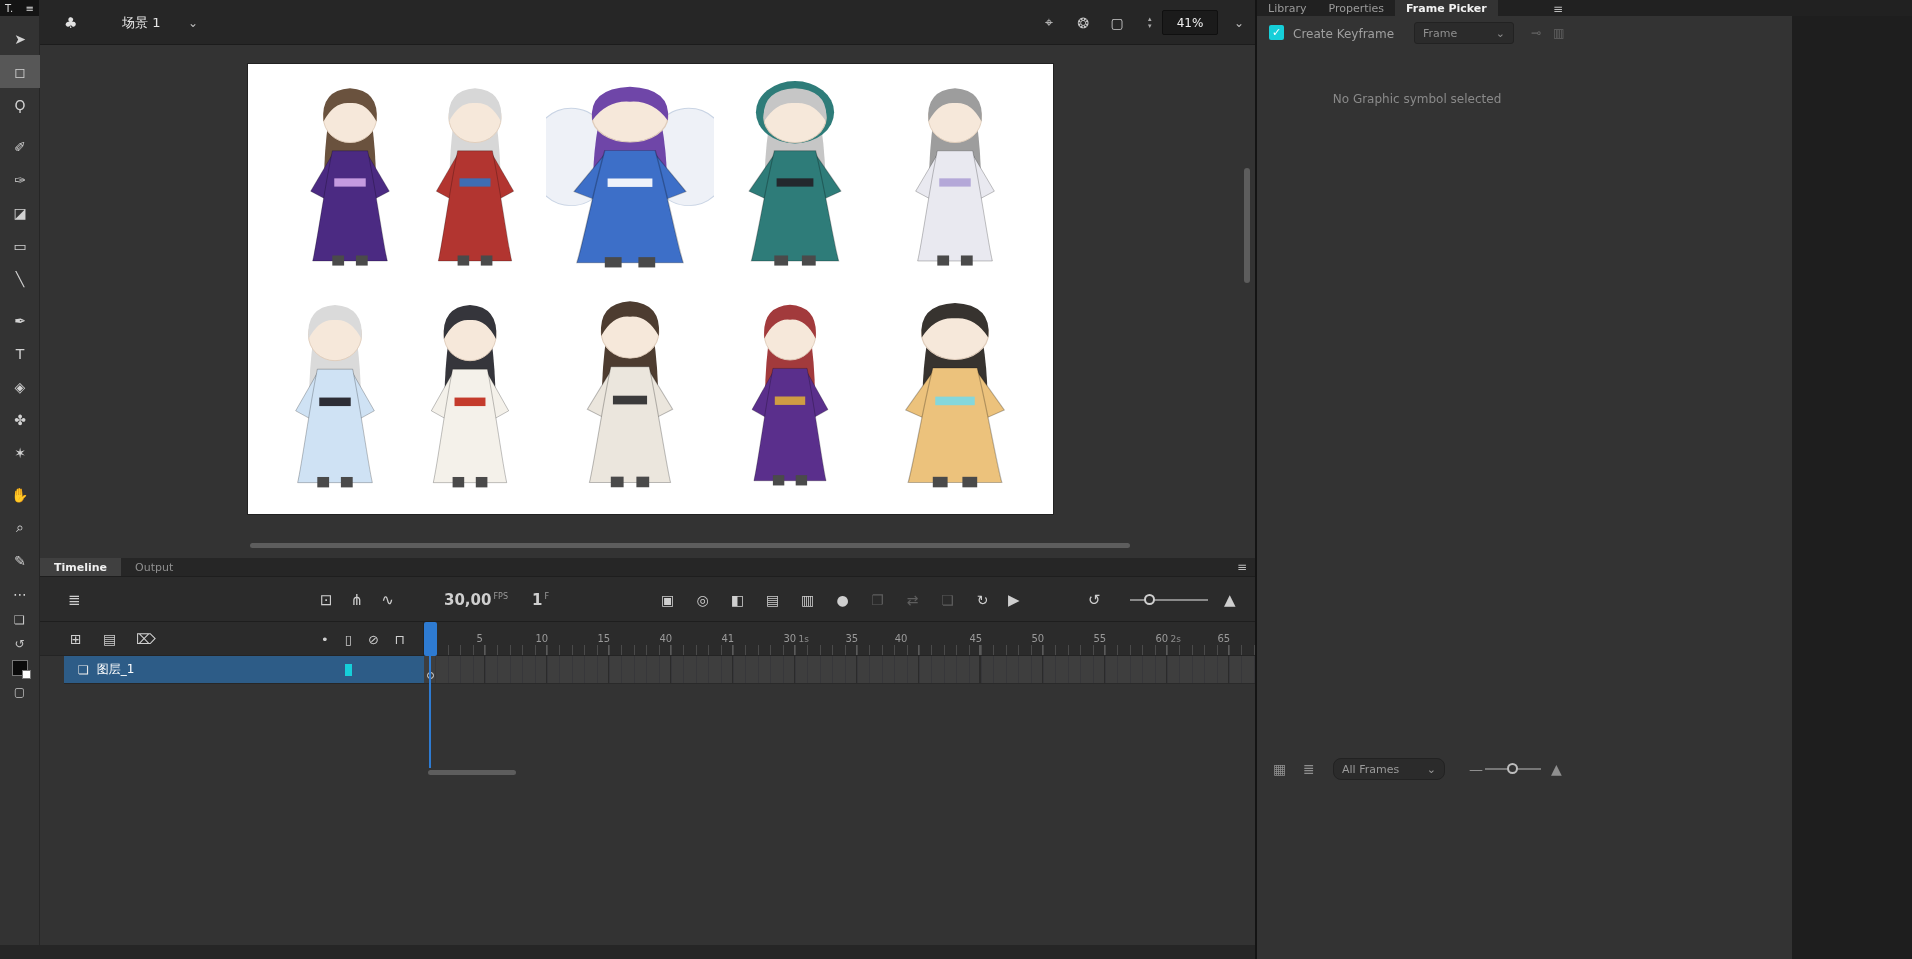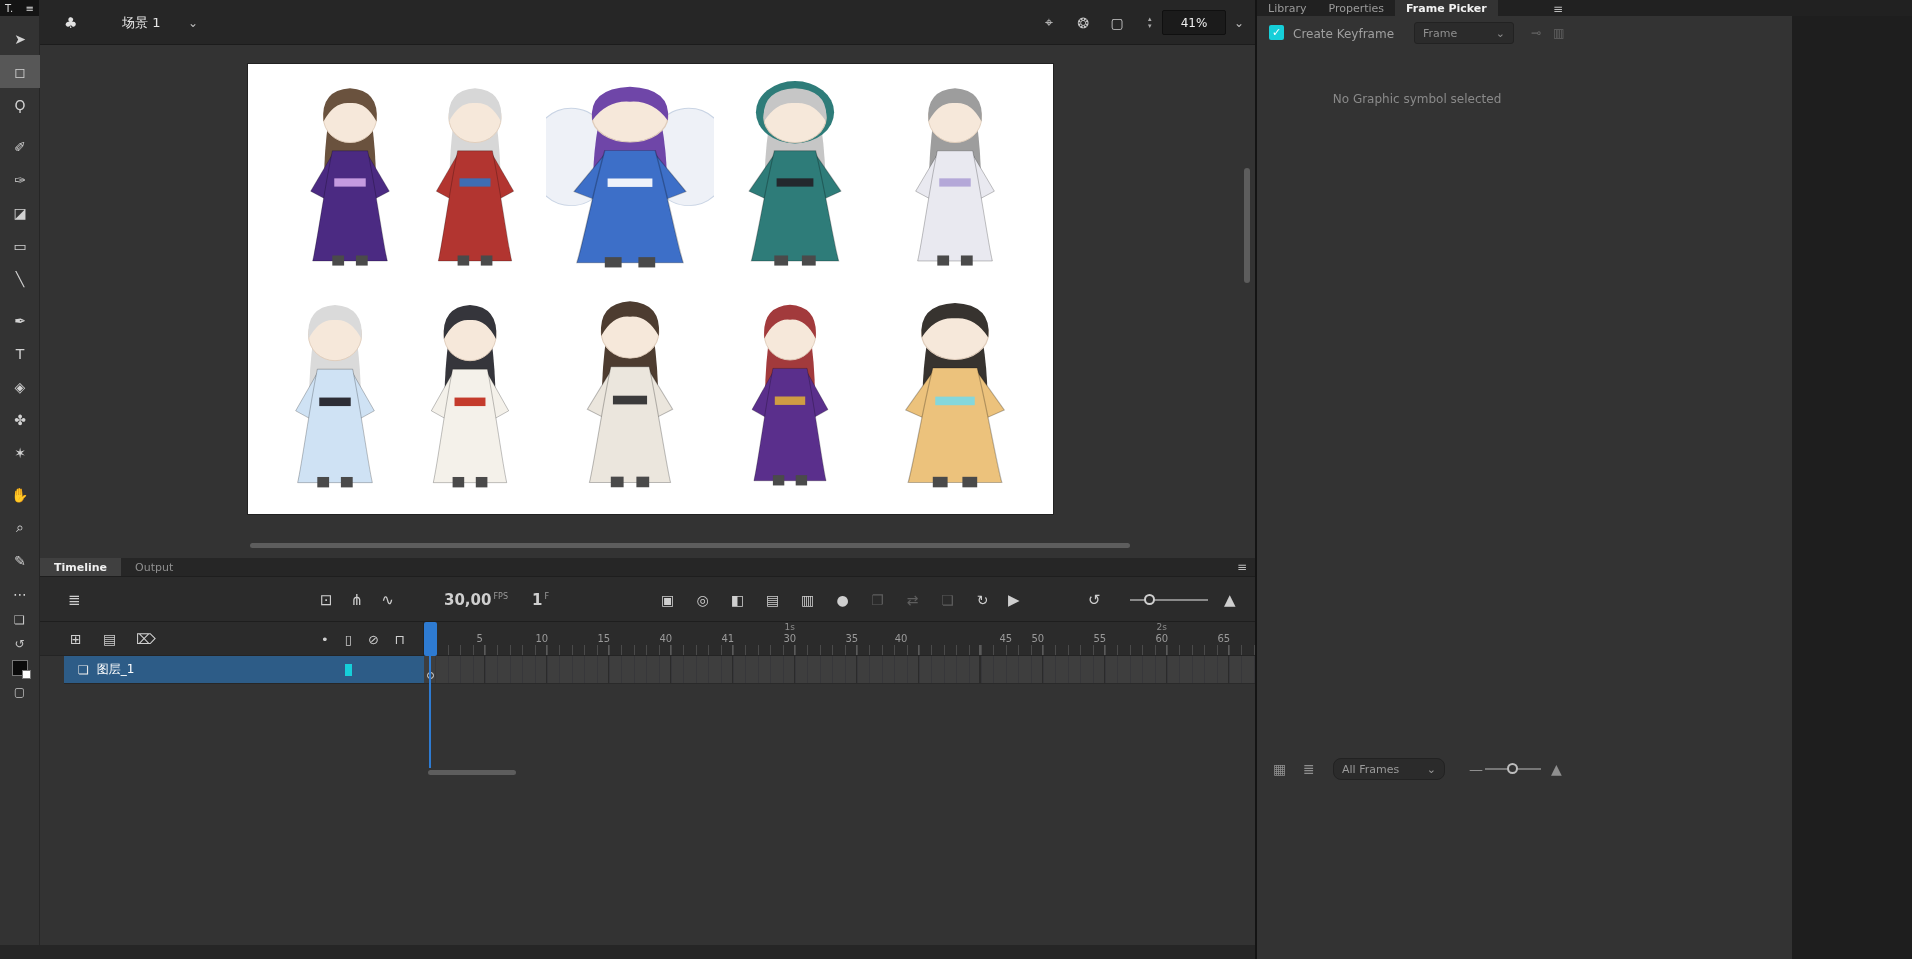--- a/index.html
+++ b/index.html
@@ -25,21 +25,21 @@
   
   #stage-bar { position:absolute; left:40px; top:0; width:1215px; height:45px;
     background:#262626; border-bottom:1px solid #1c1c1c; }
   #stage-bar .sb-item { position:absolute; top:0; height:45px; display:flex; align-items:center; }
   #scene-clover { left:24px; font-size:15px; color:#e2e2e2; }
   #scene-label { left:82px; font-size:13px; color:#e6e6e6; }
   #scene-chev { left:148px; font-size:12px; color:#bdbdbd; }
   #sb-right-icons { position:absolute; left:1000px; top:0; height:45px; display:flex; gap:16px; align-items:center; }
   #sb-right-icons .sb-ic { font-size:14px; color:#c9c9c9; width:18px; text-align:center; }
   #zoom-stepper { left:1108px; flex-direction:column; justify-content:center; font-size:7px; color:#aaa; line-height:7px; }
-  #zoom-box { left:1122px; top:10px; height:25px; width:64px; background:#1b1b1b;
+  #zoom-box { left:1122px; top:10px; height:25px; width:56px; background:#1b1b1b;
     border:1px solid #101010; border-radius:2px; display:flex; align-items:center;
     justify-content:center; font-size:12px; color:#f0f0f0; position:absolute; }
   #zoom-chev { left:1194px; font-size:12px; color:#bdbdbd; }
 
   
   #canvas { position:absolute; left:40px; top:45px; width:1215px; height:513px; background:#333; }
   #stage { position:absolute; left:208px; top:19px; width:805px; height:450px;
     background:#fff; box-shadow:0 0 0 1px #222; }
   .character { position:absolute; }
   #h-scrollbar { position:absolute; left:210px; top:498px; width:880px; height:5px;
@@ -83,21 +83,21 @@
     font-size:14px; color:#cfcfcf; }
   #layer-toggles { position:absolute; right:18px; top:0; height:34px; display:flex; gap:16px; align-items:center;
     font-size:13px; color:#cfcfcf; }
   #ruler { position:absolute; left:384px; top:0; width:831px; height:34px; background:#2b2b2b;
     border-bottom:1px solid #242424; overflow:hidden; }
   #ruler-ticks { position:absolute; left:0; bottom:0; width:100%; height:10px;
     background:
       repeating-linear-gradient(to right, transparent 0, transparent 11.4px, #4a4a4a 11.4px, #4a4a4a 12.4px),
       repeating-linear-gradient(to right, transparent 0, transparent 59.5px, #5a5a5a 59.5px, #5a5a5a 62px); }
   .ruler-num { position:absolute; bottom:11px; transform:translateX(-50%); font-size:10px; color:#9a9a9a; }
-  .ruler-sec { position:absolute; top:0; transform:translateX(-50%); font-size:9px; color:#8d8d8d; }
+  .ruler-sec { position:absolute; top:12px; transform:translateX(-50%); font-size:9px; color:#8d8d8d;margin-left:14px; }
   #layer-row { position:absolute; left:24px; top:34px; width:360px; height:28px;
     background:#2d5c87; display:flex; align-items:center; border-bottom:1px solid #272727; }
   #layer-row .licon { margin-left:14px; font-size:12px; color:#e8e8e8; }
   #layer-row .lname { margin-left:8px; font-size:12px; color:#fff; }
   #layer-badge { position:absolute; right:72px; top:8px; width:7px; height:12px; }
   #frames-row { position:absolute; left:384px; top:34px; width:831px; height:28px;
     background-color:#3e3e3e;
     background-image:
       repeating-linear-gradient(to right, transparent 0, transparent 11.4px, #37373a 11.4px, #37373a 12.4px),
       repeating-linear-gradient(to right, transparent 0, transparent 59.5px, #2b2b2b 59.5px, #2b2b2b 62px);
@@ -378,21 +378,21 @@
   <div id="ruler">
     <div id="ruler-marks">
         <span class="ruler-num" style="left: 55.8px;">5</span>
         <span class="ruler-num" style="left: 117.8px;">10</span>
         <span class="ruler-num" style="left: 179.8px;">15</span>
         <span class="ruler-num" style="left: 241.8px;">40</span>
         <span class="ruler-num" style="left: 303.8px;">41</span>
         <span class="ruler-num" style="left: 365.8px;">30</span>
         <span class="ruler-num" style="left: 427.8px;">35</span>
         <span class="ruler-num" style="left: 477px;">40</span>
-        <span class="ruler-num" style="left: 551.8px; margin-left: 30px;">45</span>
+        <span class="ruler-num" style="left: 551.8px;">45</span>
         <span class="ruler-num" style="left: 613.8px;">50</span>
         <span class="ruler-num" style="left: 675.8px;">55</span>
         <span class="ruler-num" style="left: 737.8px; margin-top: 36px;">60</span>
         <span class="ruler-num" style="left: 799.8px;">65</span>
         <span class="ruler-sec" style="left: 365.8px;">1s</span>
         <span class="ruler-sec" style="left: 737.8px;">2s</span>
       </div>
     <div id="ruler-ticks"></div>
   </div>
   <div id="layer-row" style="background: rgb(45, 92, 135);">

